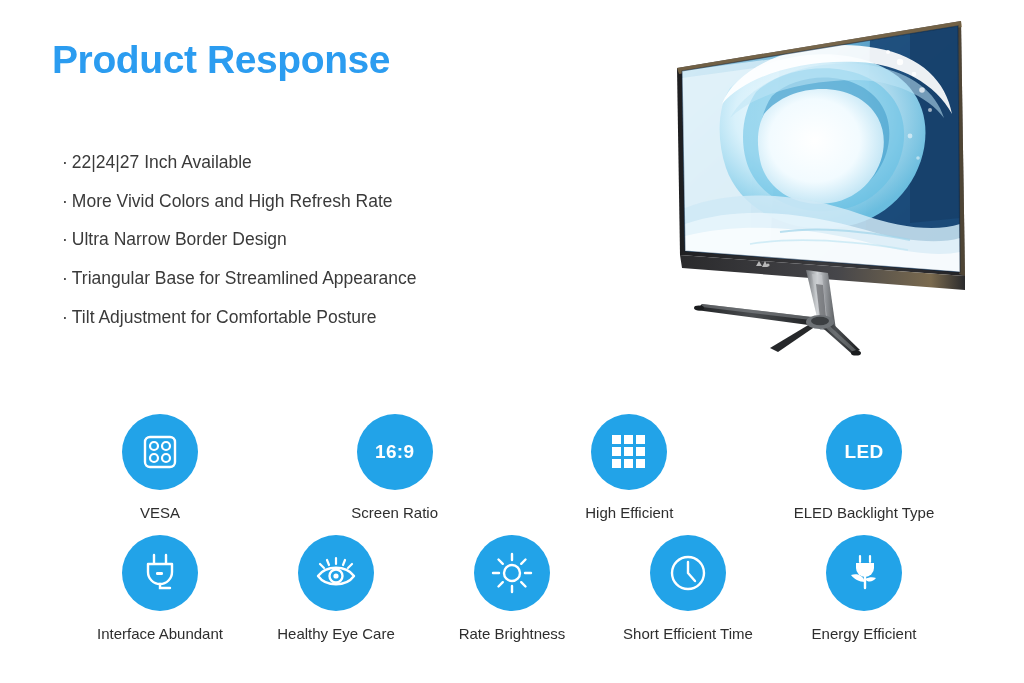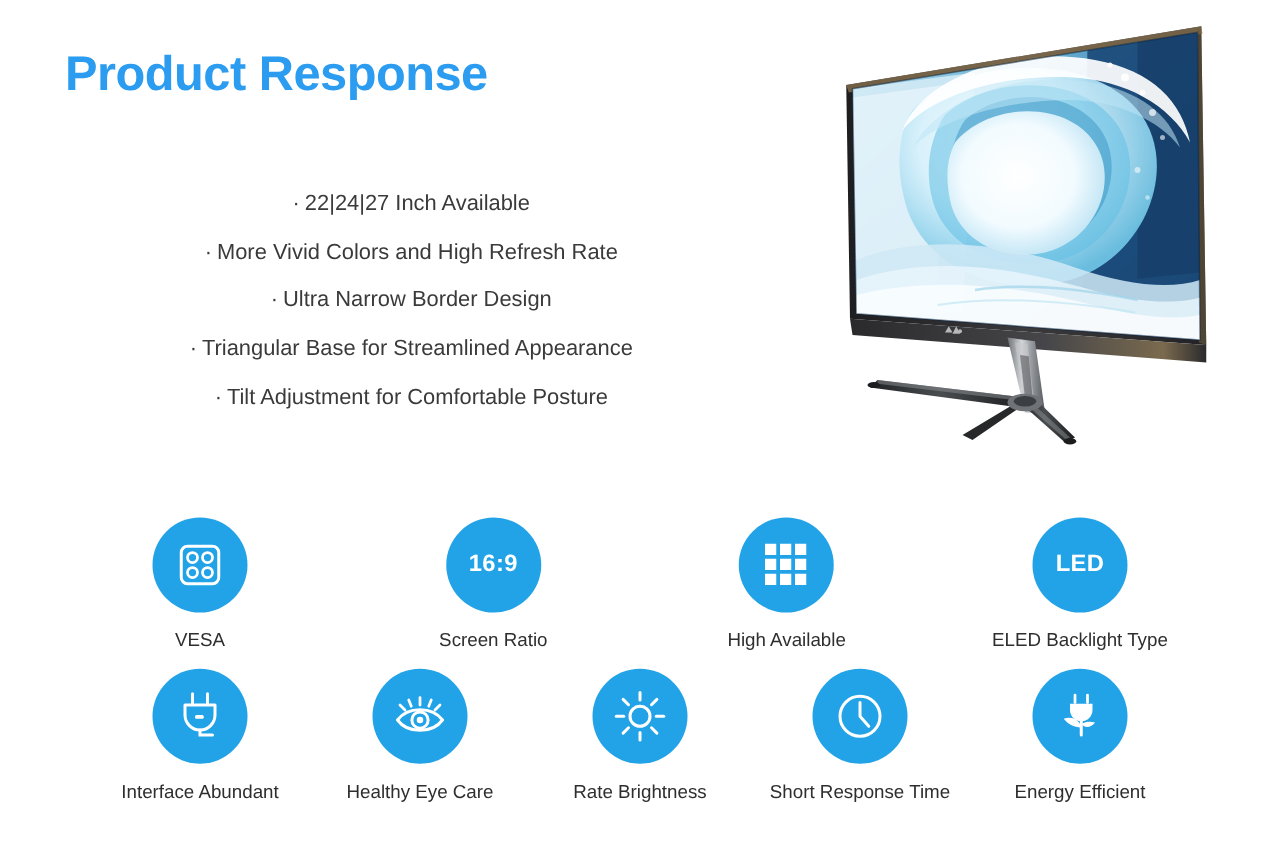--- a/index.html
+++ b/index.html
@@ -20,24 +20,23 @@
     top: 38px;
     font-size: 39px;
     font-weight: bold;
     color: #2b9cf0;
     letter-spacing: -0.4px;
   }
 
   
   .feature-list {
     position: absolute;
-    left: 49px;
+    left: 62px;
     top: 143px;
     width: 560px;
-    text-align: center;
   }
   .feature-item {
     font-size: 17.5px;
     color: #3a3a3a;
     line-height: 38.7px;
     white-space: nowrap;
   }
   .bullet-dot {
     display: inline-block;
     color: #3a3a3a;
@@ -284,21 +283,21 @@
           <rect x="13" y="1" width="9" height="9" fill="#ffffff"></rect>
           <rect x="25" y="1" width="9" height="9" fill="#ffffff"></rect>
           <rect x="1" y="13" width="9" height="9" fill="#ffffff"></rect>
           <rect x="13" y="13" width="9" height="9" fill="#ffffff"></rect>
           <rect x="25" y="13" width="9" height="9" fill="#ffffff"></rect>
           <rect x="1" y="25" width="9" height="9" fill="#ffffff"></rect>
           <rect x="13" y="25" width="9" height="9" fill="#ffffff"></rect>
           <rect x="25" y="25" width="9" height="9" fill="#ffffff"></rect>
         </svg>
       </div>
-      <div class="icon-label">High Available</div>
+      <div class="icon-label">High Efficient</div>
     </div>
 
     <div class="icon-cell">
       <div class="icon-circle">
         <span class="icon-text">LED</span>
       </div>
       <div class="icon-label">ELED Backlight Type</div>
     </div>
 
   </div>
@@ -353,21 +352,21 @@
       <div class="icon-label">Rate Brightness</div>
     </div>
 
     <div class="icon-cell">
       <div class="icon-circle">
         <svg width="42" height="42" viewBox="0 0 42 42">
           <circle cx="21" cy="21" r="16" fill="none" stroke="#ffffff" stroke-width="2.4"></circle>
           <path d="M21 10 V21 L28 29" fill="none" stroke="#ffffff" stroke-width="2.4" stroke-linecap="round" stroke-linejoin="round"></path>
         </svg>
       </div>
-      <div class="icon-label">Short Response Time</div>
+      <div class="icon-label">Short Efficient Time</div>
     </div>
 
     <div class="icon-cell">
       <div class="icon-circle">
         <svg width="42" height="42" viewBox="0 0 42 42">
           <line x1="17" y1="4" x2="17" y2="10" stroke="#ffffff" stroke-width="2.2" stroke-linecap="round"></line>
           <line x1="27" y1="4" x2="27" y2="10" stroke="#ffffff" stroke-width="2.2" stroke-linecap="round"></line>
           <path d="M13 11 H31 V16 A9 9 0 0 1 22 25 A9 9 0 0 1 13 16 Z" fill="#ffffff"></path>
           <path d="M22 25 V36" stroke="#ffffff" stroke-width="2.4" stroke-linecap="round"></path>
           <path d="M22 30 C16 30 11 27 8 23 C14 21 20 23 22 30 Z" fill="#ffffff"></path>

